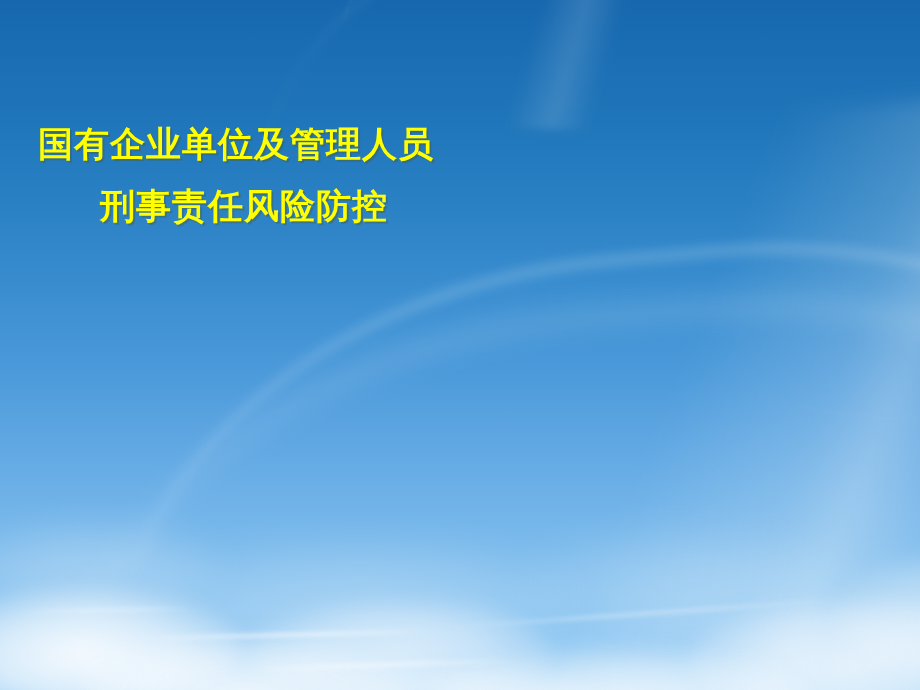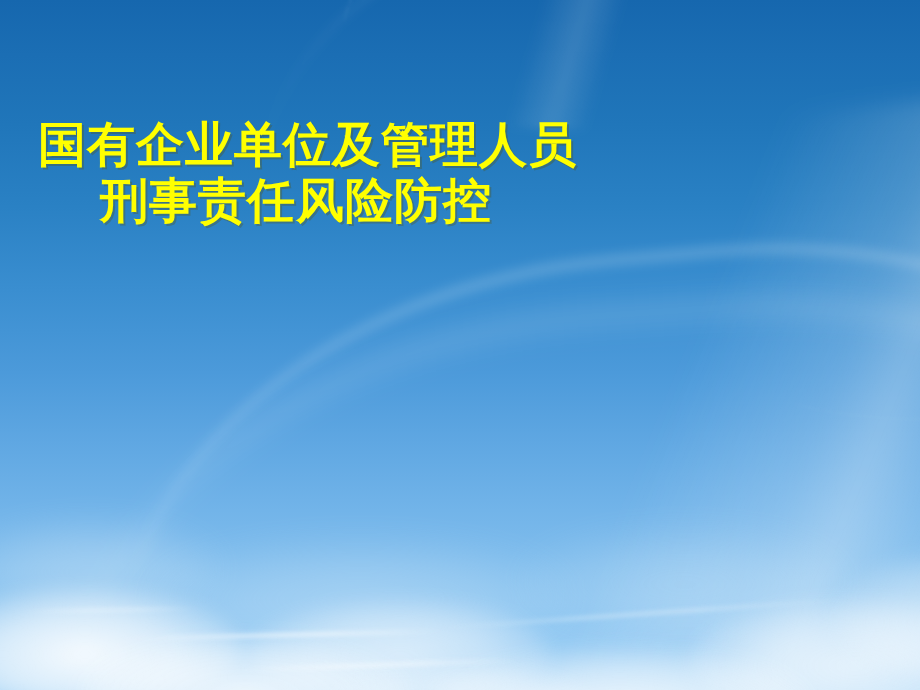--- a/index.html
+++ b/index.html
@@ -150,28 +150,28 @@
   .title-block {
     position: absolute;
     left: 0;
     top: 116px;
     width: 920px;
   }
   .title-line {
     color: #ffff00;
     font-family: "DejaVu Sans", "Liberation Sans", sans-serif;
     font-weight: 700;
-    font-size: 48px;
+    font-size: 35px;
     line-height: 56px;
     letter-spacing: 1px;
     text-shadow: 2px 2px 0 rgba(90, 80, 0, 0.30);
     white-space: pre;
   }
   .title-line-1 { padding-left: 38px; }
-  .title-line-2 { padding-left: 100px; }
+  .title-line-2 { padding-left: 100px; margin-top: 6px; }
 
   .subtitle-block {
     position: absolute;
     left: 0;
     top: 418px;
     width: 920px;
   }
   .subtitle-line {
     color: #ffffff;
     font-family: "DejaVu Serif", "Liberation Serif", serif;

